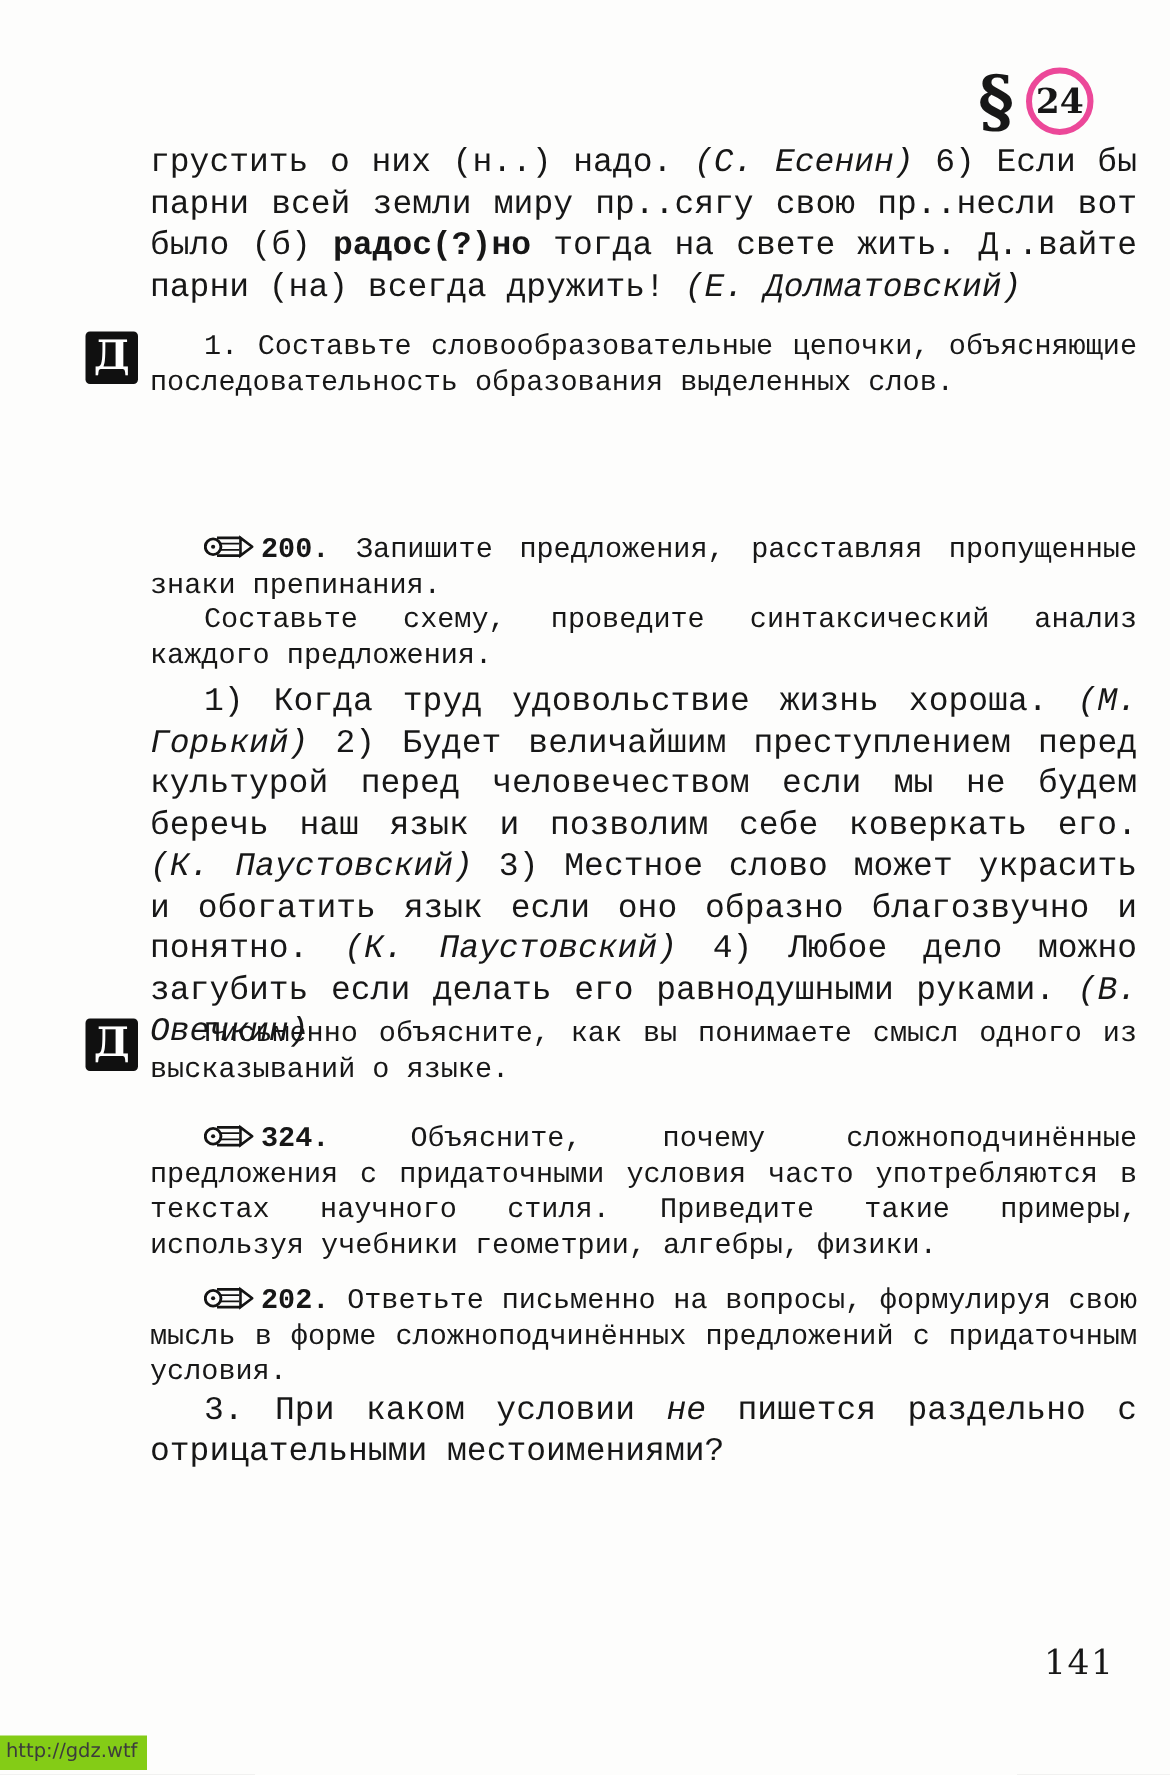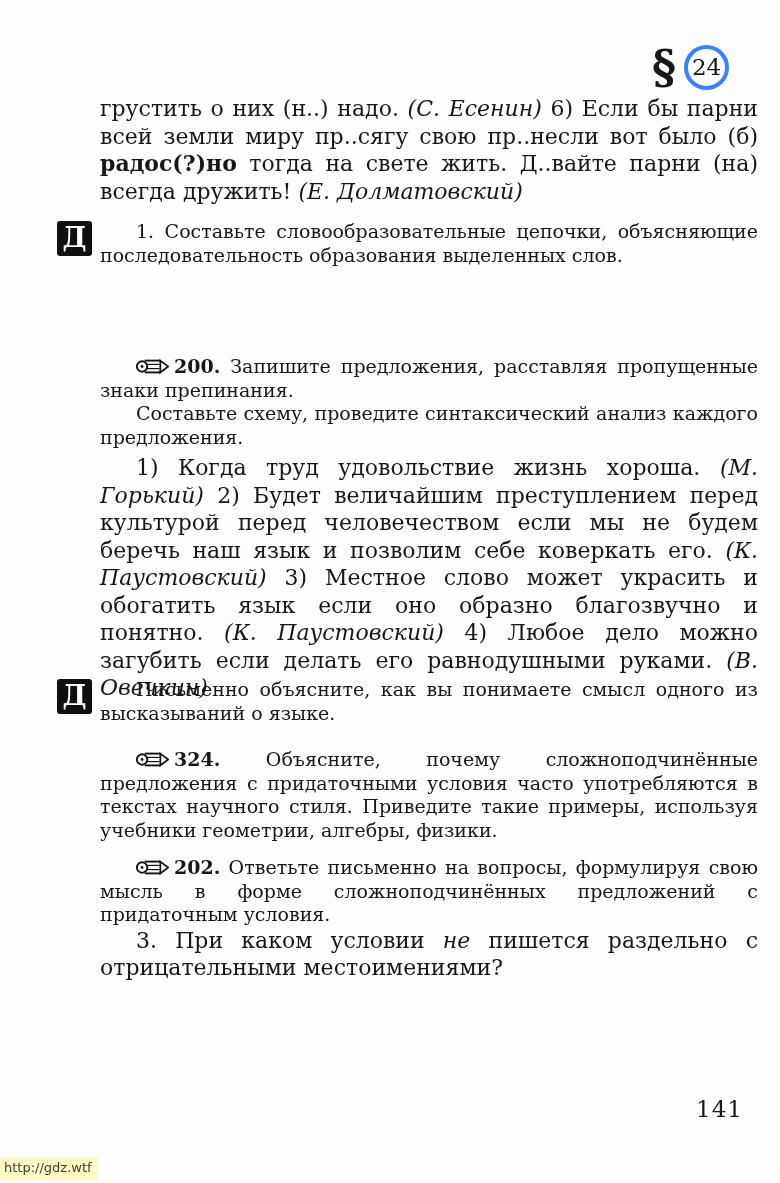--- a/index.html
+++ b/index.html
@@ -9,50 +9,50 @@
     margin:0;
     background:#fdfdfc;
     font-family:"DejaVu Serif", serif;
     color:#171717;
     overflow:hidden;
   }
   .abs{position:absolute;}
   .col{left:100px;width:658px;}
   .body-text{font-size:22px;line-height:27.5px;text-align:justify;}
   .small-text{font-size:19px;line-height:23.5px;text-align:justify;}
-  p{margin:0;}
+  p{margin:0;font-family:Liberation Mono, monospace;}
   .indent{text-indent:36px;}
   .ital{font-style:italic;}
   .bold{font-weight:bold;}
 
   
   .section-header{top:44px;left:652px;display:flex;align-items:center;gap:8px;}
   .section-symbol{font-size:46px;font-weight:bold;line-height:1;}
   .section-circle{
-    width:37px;height:37px;border:4px solid #3b82f6;border-radius:50%;
+    width:37px;height:37px;border:4px solid #ec4899;border-radius:50%;
     display:flex;align-items:center;justify-content:center;
-    font-size:23px;font-weight:normal;
+    font-size:23px;font-weight:bold;
   }
 
   
   .d-icon{
     position:absolute;left:-43px;top:1px;
     width:35px;height:35px;background:#101010;color:#fff;
     font-weight:bold;font-size:27px;text-align:center;line-height:34px;
     border-radius:3px;
   }
 
   
   .pen-icon{display:inline-block;width:33px;height:19px;vertical-align:-3px;margin-right:5px;}
   .pen-icon svg{display:block;width:100%;height:100%;}
 
   .page-number{top:1096px;left:696px;font-size:23px;letter-spacing:1px;}
   .watermark{
     top:1157px;left:0;
-    background:#fef9c3;color:#3c3c3c;
+    background:#84cc16;color:#3c3c3c;
     font-family:"DejaVu Sans", sans-serif;
     font-size:13px;line-height:16px;padding:3px 6px 4px 4px;
   }
 </style>
 </head>
 <body>
 
 <div class="page">
 
   <div class="abs section-header">

